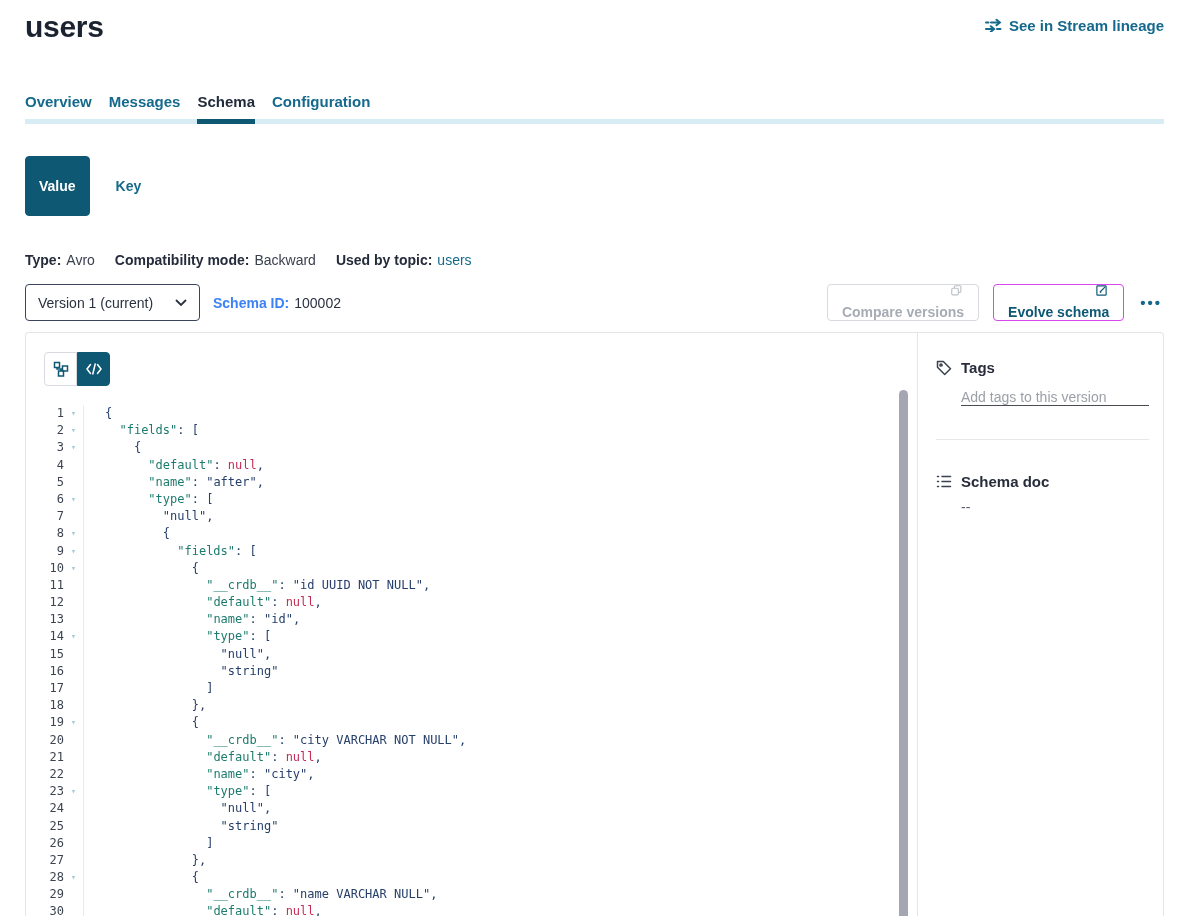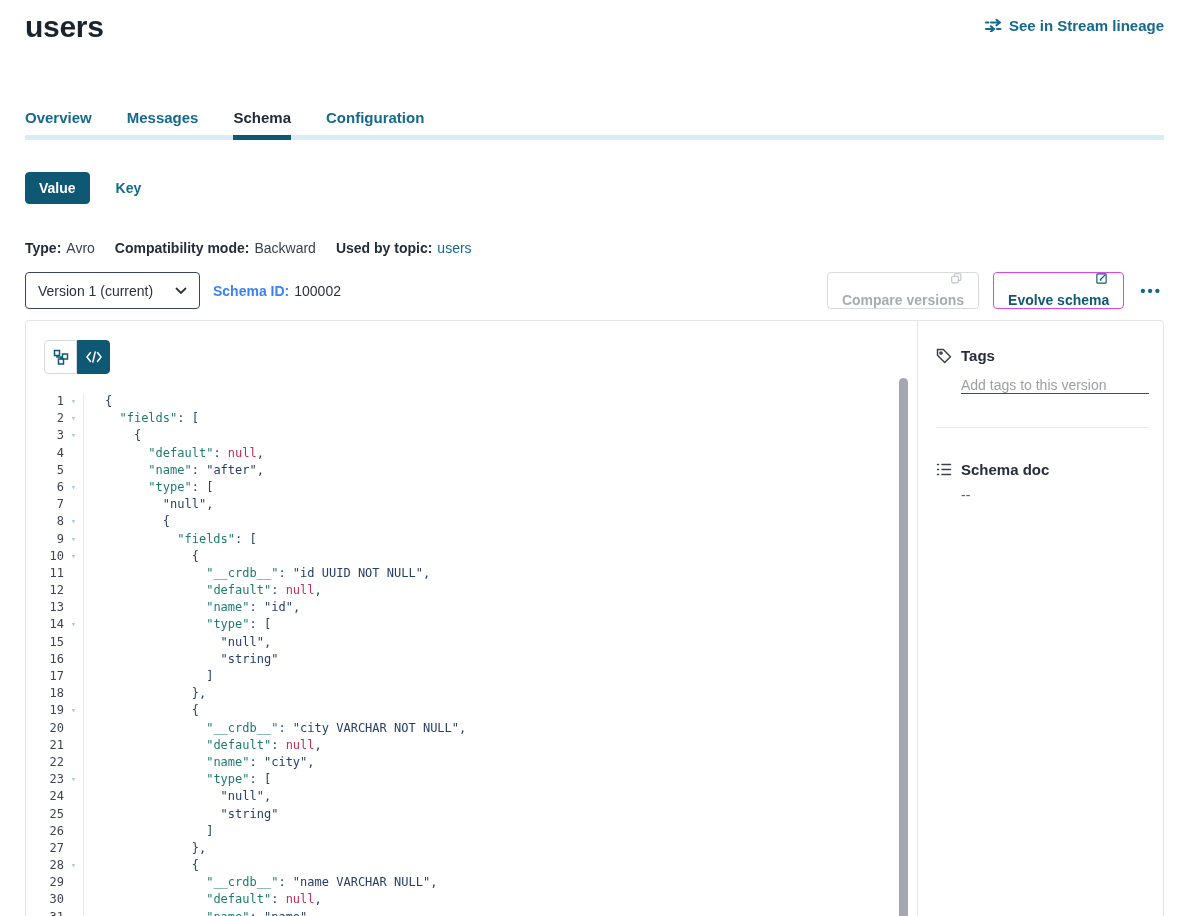--- a/index.html
+++ b/index.html
@@ -8,30 +8,30 @@
   .page { padding:0 25px; }
 
   
   .hdr { display:flex; justify-content:space-between; align-items:flex-start; padding-top:10px; }
   .hdr h1 { font-size:30px; font-weight:700; color:#1b2230; letter-spacing:-0.3px; }
   .lineage { display:flex; align-items:center; gap:7px; margin-top:7px; color:#14698C;
     font-size:15px; font-weight:600; text-decoration:none; cursor:pointer; }
   .lineage svg { stroke:#14698C; }
 
   
-  .tabs { display:flex; gap:35px; margin-top:63px; }
+  .tabs { display:flex; gap:17px; margin-top:47px; }
   .tab { font-size:15px; font-weight:600; color:#14698C; cursor:pointer; position:relative; line-height:22px; }
   .tab.active { color:#222b3a; }
   .tab.active::after { content:""; position:absolute; left:0; right:0; bottom:-11px; height:5px; background:#0F5874; z-index:1; }
   .tab-track { height:5px; background:#D8ECF4; margin-top:6px; }
 
   
   .kv-row { margin-top:32px; display:flex; align-items:center; gap:26px; }
   .btn-value { background:#0F5874; color:#fff; border:1px solid #0F5874; border-radius:4px;
-    padding:7px 13px; font-size:14px; font-weight:600; cursor:pointer; font-family:inherit; }
+    padding:21px 13px; font-size:14px; font-weight:600; cursor:pointer; font-family:inherit; }
   .btn-key { background:none; border:none; color:#14698C; font-size:14px; font-weight:600; cursor:pointer; font-family:inherit; }
 
   
   .meta-row { margin-top:36px; display:flex; gap:20px; font-size:14px; }
   .meta-pair b { color:#242b3a; font-weight:700; margin-right:5px; }
   .meta-pair span.v { color:#39404e; }
   .meta-pair a { color:#14698C; text-decoration:none; cursor:pointer; }
 
   
   .version-row { margin-top:16px; display:flex; align-items:center; }

